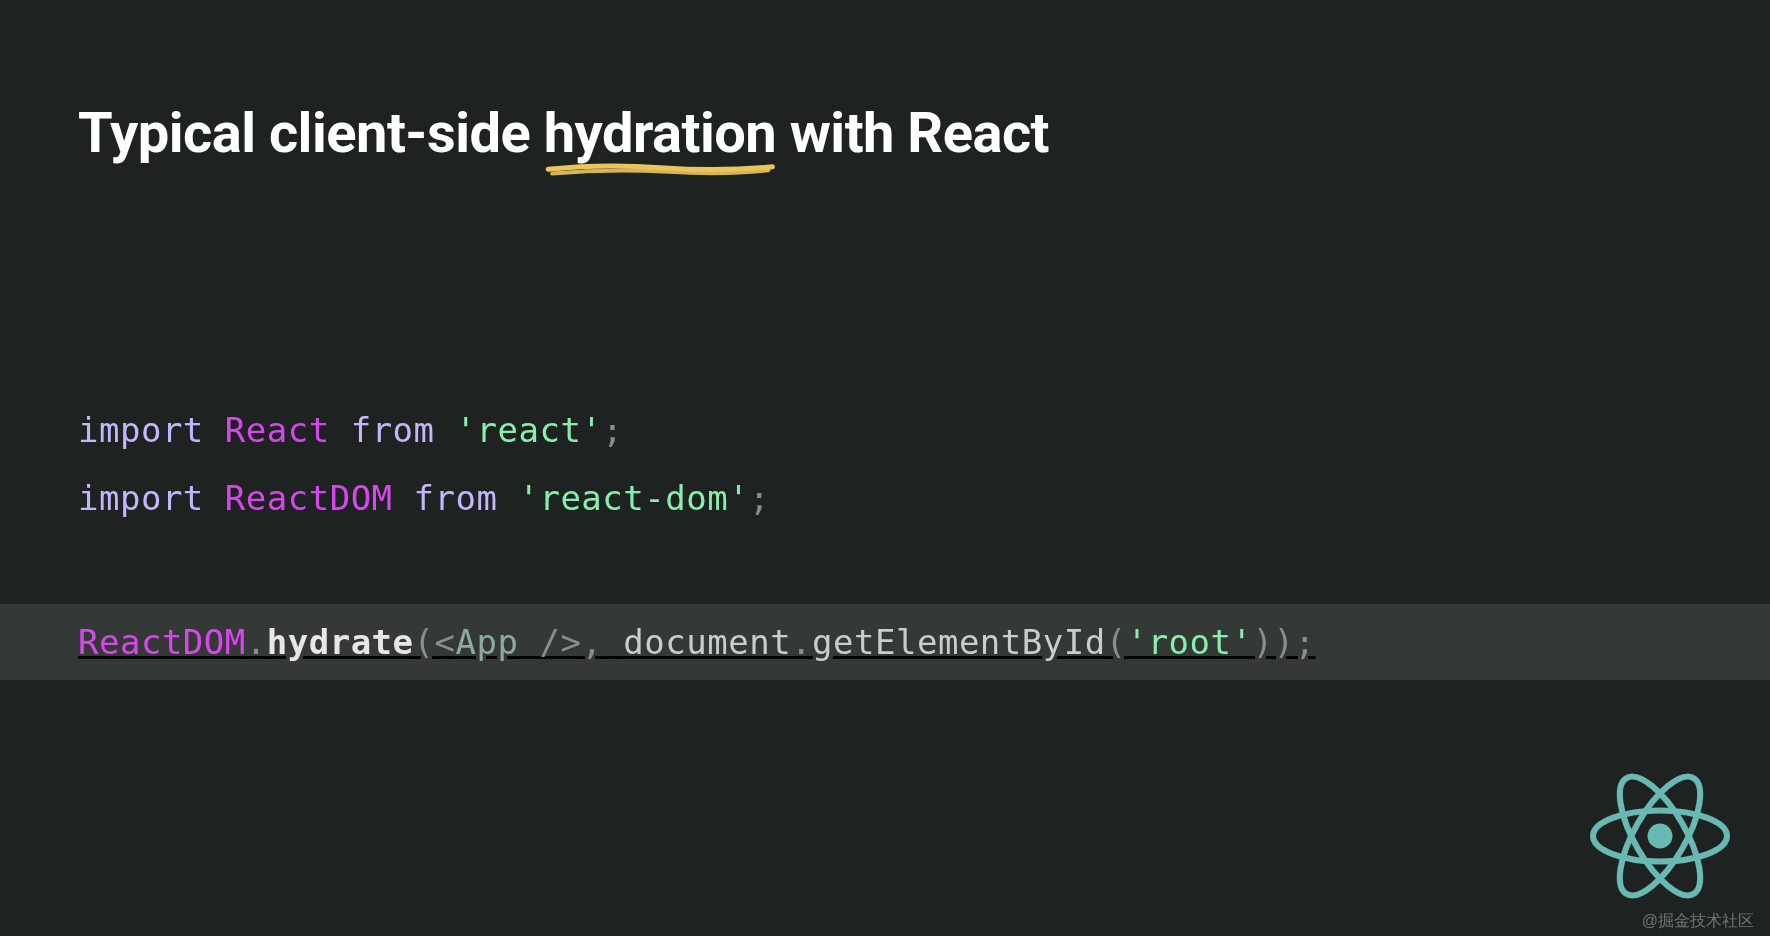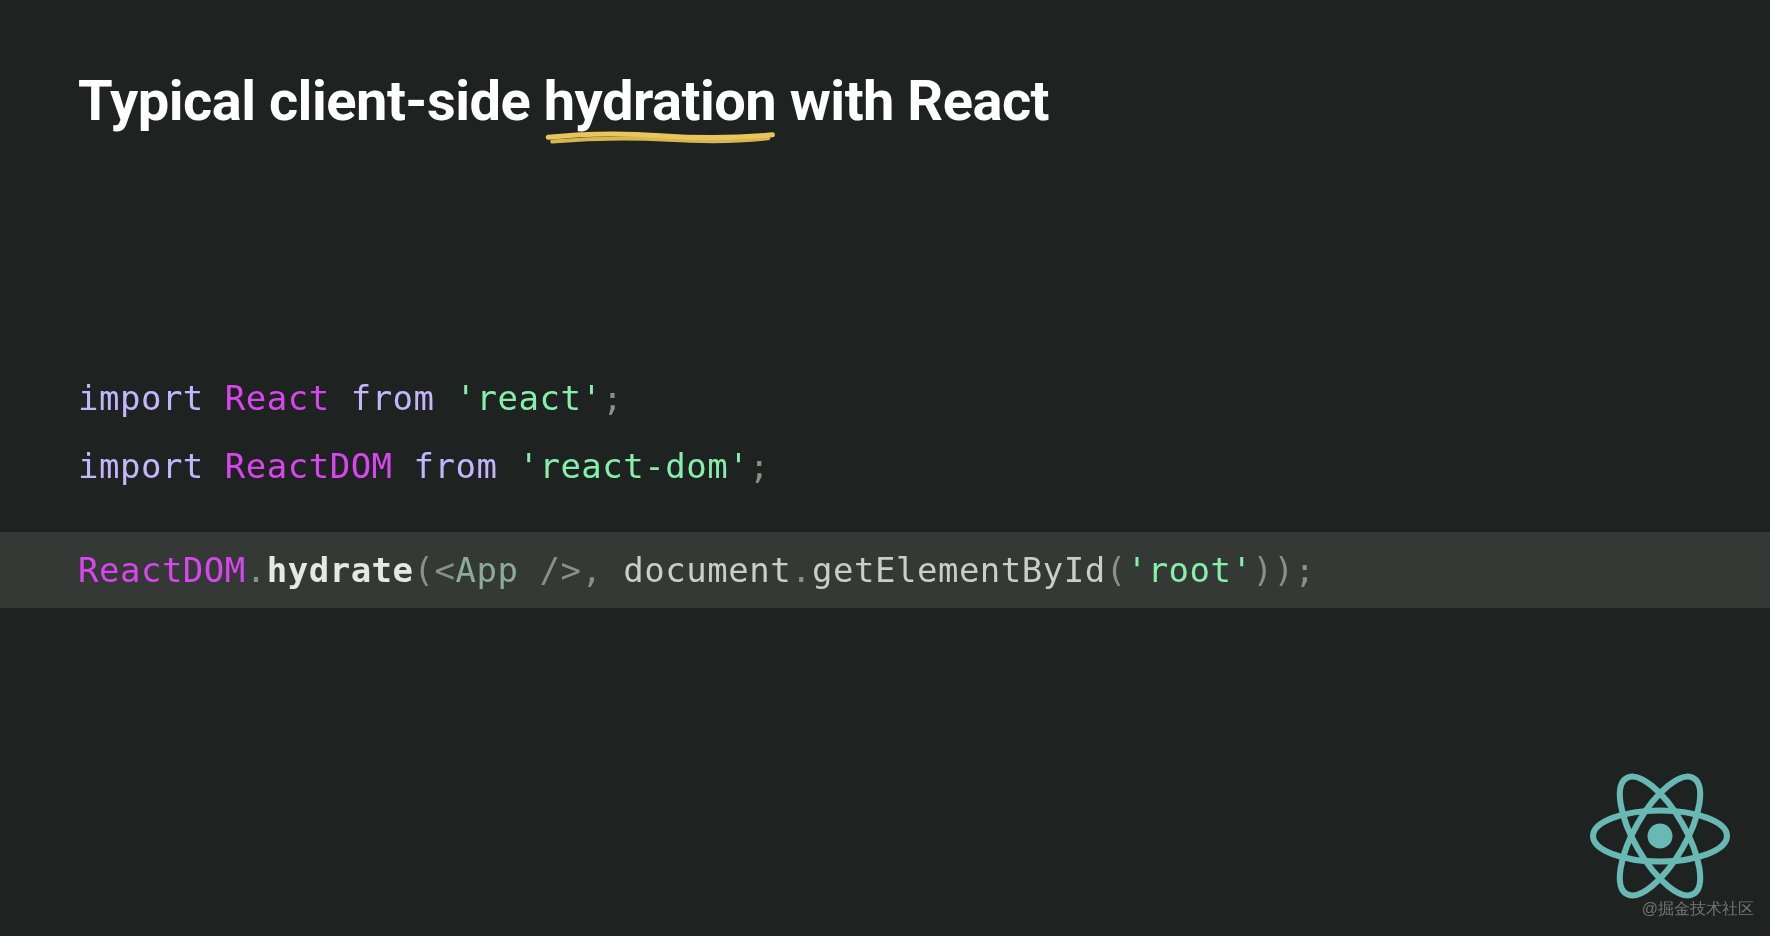--- a/index.html
+++ b/index.html
@@ -11,21 +11,21 @@
       width: 1770px;
       height: 936px;
       background: #1e2321;
       font-family: -apple-system, BlinkMacSystemFont, 'Segoe UI', Roboto, sans-serif;
       position: relative;
       overflow: hidden;
     }
     .slide {
       width: 100%;
       height: 100%;
-      padding: 68px 78px;
+      padding: 100px 78px;
       position: relative;
     }
     .title {
       font-size: 56px;
       font-weight: 700;
       color: #ffffff;
       letter-spacing: -0.5px;
       position: relative;
     }
     .underline-wrap {
@@ -50,40 +50,41 @@
       padding: 0;
     }
     .highlight-line {
       background: rgba(80, 85, 80, 0.45);
       margin-left: -78px;
       margin-right: -78px;
       padding-left: 78px;
       padding-right: 78px;
       padding-top: 4px;
       padding-bottom: 4px;
-      margin-top: 32px;
+      margin-top: 72px;
+      text-decoration: underline;
     }
     .kw { color: #c4b5fd; }
     .cls { color: #d946ef; }
     .plain { color: #c8cec8; }
     .str { color: #86efac; }
     .punct { color: #898f89; }
     .method-bold { color: #e6e8e4; font-weight: 700; }
     .tag { color: #8aab9d; }
     .react-logo {
       position: absolute;
       right: 40px;
       bottom: 30px;
       width: 140px;
       height: 140px;
     }
     .watermark {
       position: absolute;
       right: 16px;
-      bottom: 16px;
+      bottom: 4px;
       font-size: 16px;
       color: rgba(180, 185, 180, 0.55);
       font-family: sans-serif;
     }
   </style>
 </head>
 <body>
 
 <div class="slide">
 

